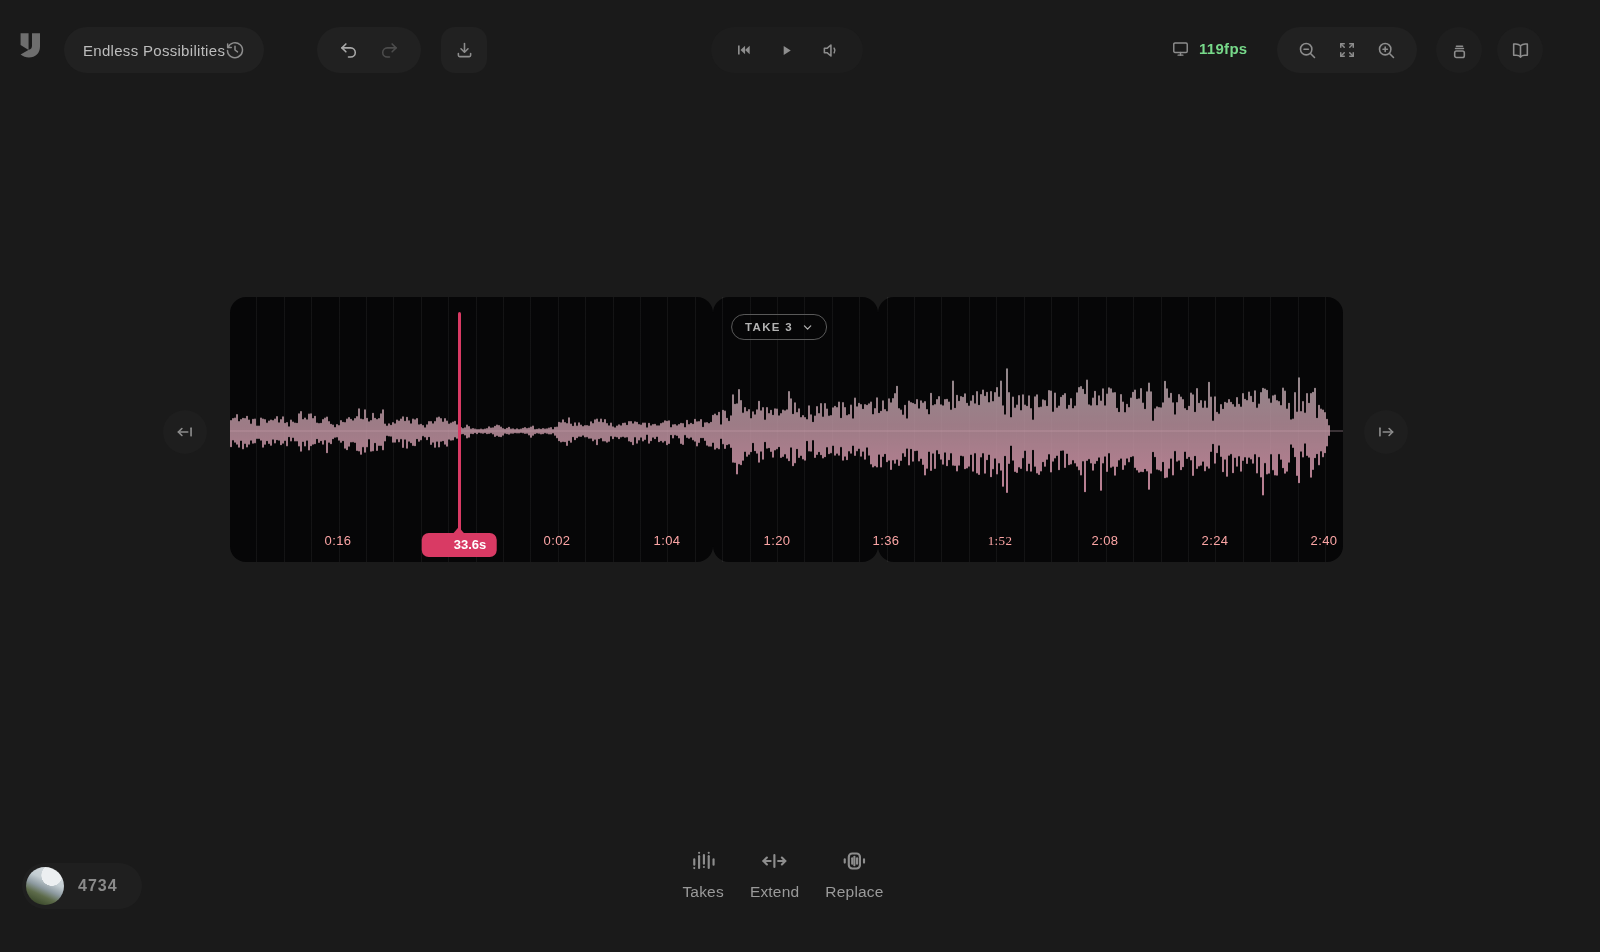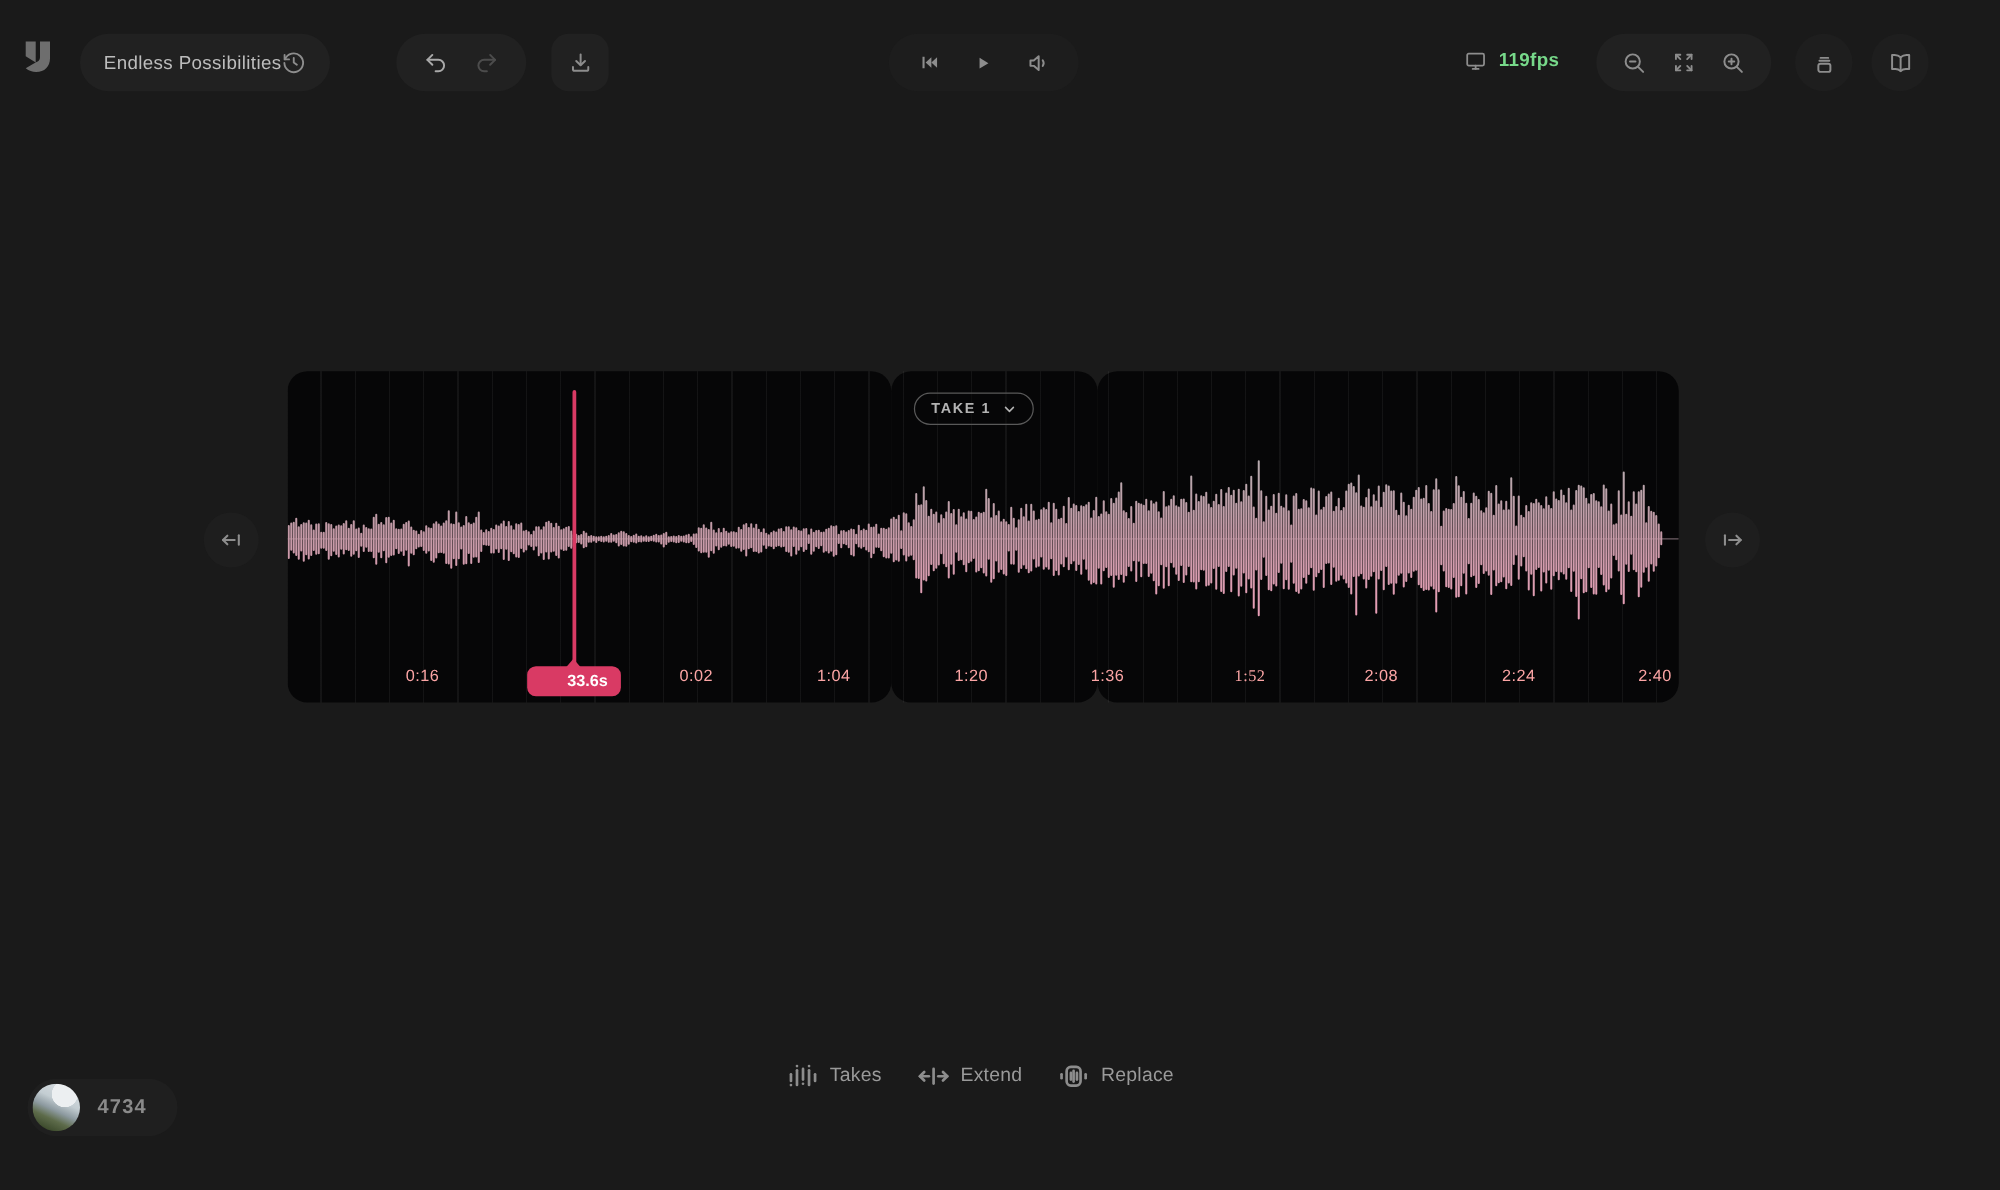--- a/index.html
+++ b/index.html
@@ -36,21 +36,21 @@
   #wave-svg{position:absolute;inset:0;}
   #take-pill{position:absolute;left:549px;top:17px;transform:translateX(-50%);height:26px;border:1px solid #595959;border-radius:13px;background:rgba(8,8,8,.55);display:flex;align-items:center;gap:9px;padding:0 13px;}
   #take-pill .t{font-size:11.5px;font-weight:bold;color:#b3b3b3;letter-spacing:1.3px;white-space:nowrap;}
   #ticks .tick{position:absolute;top:236px;transform:translateX(-50%);font-size:13px;color:#fca5a5;letter-spacing:.4px;}
   #playhead-line{position:absolute;left:227.5px;top:15px;width:3px;height:221px;background:var(--accent,#d93a64);border-radius:2px;}
   #playhead-label{position:absolute;left:229px;top:236px;transform:translateX(-50%);background:var(--accent,#d93a64);color:#fff;font-size:13px;font-weight:bold;padding:4px 10px 5px;border-radius:7px;white-space:nowrap;}
   #playhead-label:before{content:"";position:absolute;left:50%;top:-6px;transform:translateX(-50%);border:6px solid transparent;border-bottom:7px solid var(--accent,#d93a64);border-top:none;}
 
   
   #actions{position:absolute;left:783px;top:846px;transform:translateX(-50%);display:flex;gap:26px;}
-  .action{display:flex;flex-direction:row;align-items:center;gap:7px;color:#9a9a9a;}
+  .action{display:flex;flex-direction:column;align-items:center;gap:7px;color:#9a9a9a;}
   .action .lbl{font-size:15.5px;color:#9a9a9a;letter-spacing:.2px;}
   #user-pill{left:22px;top:863px;padding:0 24px 0 4px;gap:14px;background:#1f1f1f;text-align:center;}
   #avatar{width:38px;height:38px;border-radius:50%;background:
     radial-gradient(circle at 68% 22%,#eceff1 0 26%,transparent 27%),
     linear-gradient(205deg,#dfe3e6 0%,#c3cdd2 38%,#8d9aa0 55%,#5d6b4a 70%,#3c4a2c 88%,#2e3a22 100%);
     overflow:hidden;}
   #user-pill .t{font-size:16px;font-weight:bold;color:#8a8a8a;letter-spacing:1px;}
 </style>
 </head>
 <body>
@@ -193,21 +193,21 @@
         <span class="tick" style="left: 547px;">1:20</span>
         <span class="tick" style="left: 656px;">1:36</span>
         <span class="tick" style="left: 770px; font-family: Liberation Serif, serif;">1:52</span>
         <span class="tick" style="left: 875px;">2:08</span>
         <span class="tick" style="left: 985px;">2:24</span>
         <span class="tick" style="left: 1094px;">2:40</span>
       </div>
     <div id="playhead-line" style="left: 227.5px;"></div>
     <div id="playhead-label" style="left: 229px; padding-left: 32px;">33.6s</div>
     <div id="take-pill">
-      <span class="t">TAKE 1</span>
+      <span class="t">TAKE 3</span>
       <svg width="11" height="11" viewBox="0 0 14 14" fill="none" stroke="#b3b3b3" stroke-width="1.6" stroke-linecap="round" stroke-linejoin="round">
         <path d="M3 5l4 4 4-4"></path>
       </svg>
     </div>
   </div>
 
   <div id="actions">
     <div class="action">
       <svg class="icn" width="30" height="30" viewBox="0 0 28 28" fill="none" stroke="currentColor" stroke-width="2" stroke-linecap="round">
         <path d="M5.5 12.5v5"></path>

